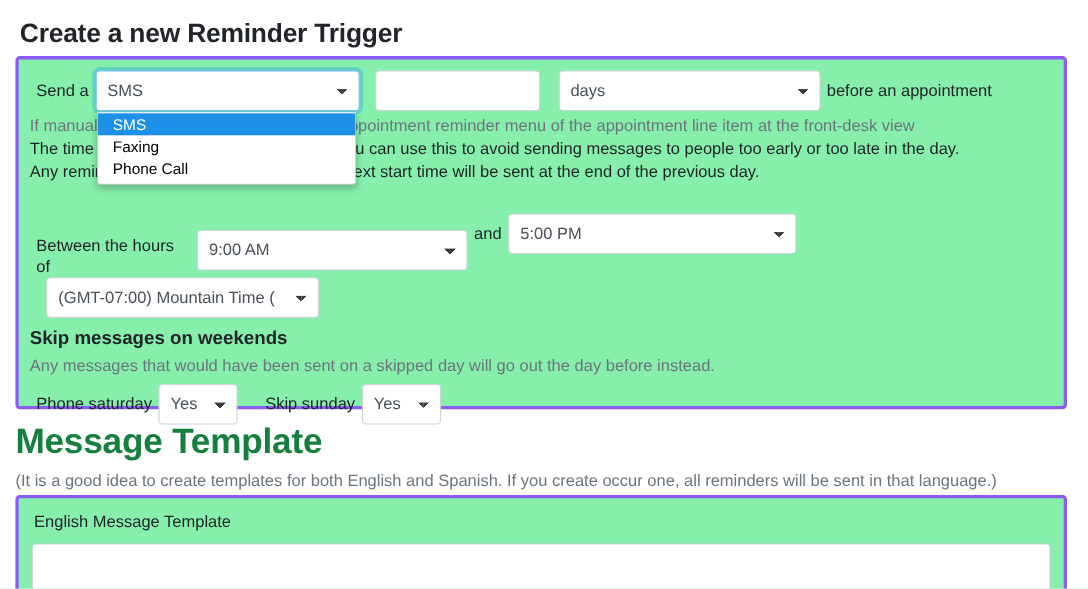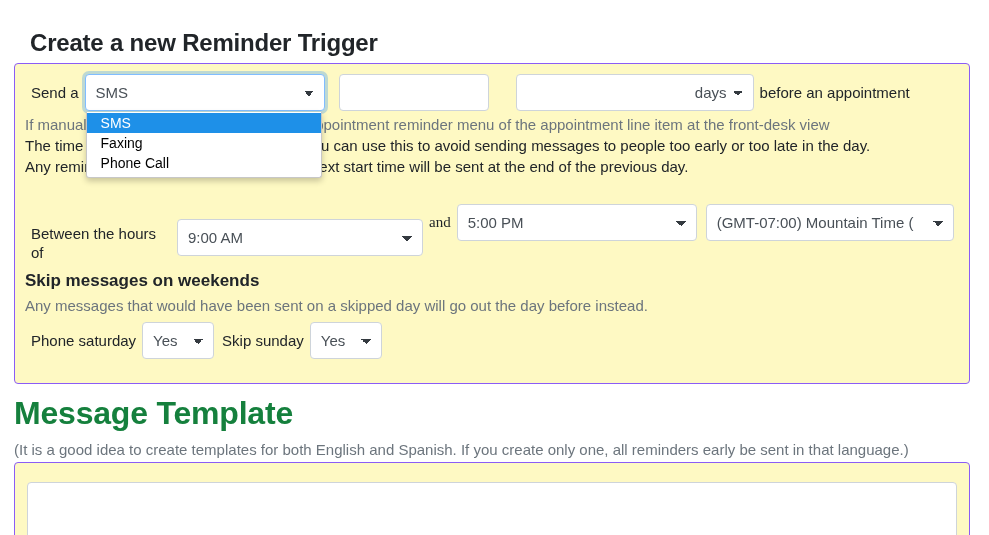--- a/index.html
+++ b/index.html
@@ -12,33 +12,33 @@
     font-family: "Liberation Sans", "DejaVu Sans", sans-serif;
     color: #212529;
     -webkit-font-smoothing: antialiased;
   }
   .page { position: relative; width: 989px; height: 535px; padding: 0; }
 
   h1.page-title {
     font-size: 24px;
     font-weight: 700;
     color: #212529;
-    margin: 16px;
+    margin: 4px;
     padding: 12px 0 0 14px;
     letter-spacing: -0.2px;
     line-height: 30px;
   }
 
   .card {
     position: absolute;
     left: 14px;
     right: 19px;
-    border: 1px solid #8b5cf6;
+    border: 3px solid #8b5cf6;
     border-radius: 4px;
-    background: #fef9c3;
+    background: #86efac;
   }
   #trigger-card { top: 47px; height: 321px; padding: 10px 8px 8px 8px; }
 
   .row {
     display: flex;
     align-items: center;
     flex-wrap: wrap;
     gap: 0px;
     padding: 0 0 0 1px;
   }
@@ -201,65 +201,66 @@
 
         <div class="dropdown-list">
           <div class="dropdown-option selected">SMS</div>
           <div class="dropdown-option">Faxing</div>
           <div class="dropdown-option">Phone Call</div>
         </div>
       </span>
 
       <input class="txt" style="width: 150px; margin-left: 14px;" value="" placeholder="">
 
-      <select class="sel" style="width:238px;margin-left:27px;text-align:right;">
+      <select class="sel" style="width:238px;margin-left:17px;">
         <option>days</option>
       </select>
 
       <span class="inline-text">before an appointment</span>
     </div>
 
     <p class="muted">If manually sending, this will appear in the appointment reminder menu of the appointment line item at the front-desk view</p>
     <p class="body-text">The time window applies to all reminders. You can use this to avoid sending messages to people too early or too late in the day.</p>
     <p class="body-text">Any reminders that would occur before the next start time will be sent at the end of the previous day.</p>
 
     <div class="row" style="padding-top:6px;padding-left:8px;">
       <span class="row-label wrapy" style="width:146px;margin-top:41px;">Between the hours of</span>
 
       <select class="sel" style="width:246px;margin-top:29px;">
         <option>9:00 AM</option>
       </select>
 
-      <span class="inline-text" style="padding:0 6px;font-family:Liberation Serif, serif;">and</span>
-
-      <select class="sel" style="width:240px;">
+      <span class="inline-text" style="padding:0 6px;">and</span>
+
+      <select class="sel" style="width:262px;">
         <option>5:00 PM</option>
       </select>
 
       <select class="sel" style="width:248px;margin-left:9px;">
         <option>(GMT-07:00) Mountain Time (</option>
       </select>
     </div>
 
     <h3 class="sub-head">Skip messages on weekends</h3>
     <p class="muted" style="padding-top:2px;">Any messages that would have been sent on a skipped day will go out the day before instead.</p>
 
     <div class="row" style="padding-top:6px;padding-left:8px;">
       <span class="row-label">Phone saturday</span>
       <select class="sel" style="width:72px;">
         <option>Yes</option>
       </select>
 
-      <span class="row-label" style="padding-left:8px;">Skip sunday</span>
+      <span class="row-label" style="padding-left:8px;margin-left:17px;">Skip sunday</span>
       <select class="sel" style="width:72px;">
         <option>Yes</option>
       </select>
     </div>
   </div>
 
   <h2 class="section-title">Message Template</h2>
-  <div class="section-note">(It is a good idea to create templates for both English and Spanish. If you create only one, all reminders early be sent in that language.)</div>
+  <div class="section-note">(It is a good idea to create templates for both English and Spanish. If you create occur one, all reminders will be sent in that language.)</div>
 
   <div class="card" id="template-card">
+    <div class="field-label">English Message Template</div>
     <textarea class="textarea" placeholder="" style=""></textarea>
   </div>
 
 </div>
 
 </body></html>

